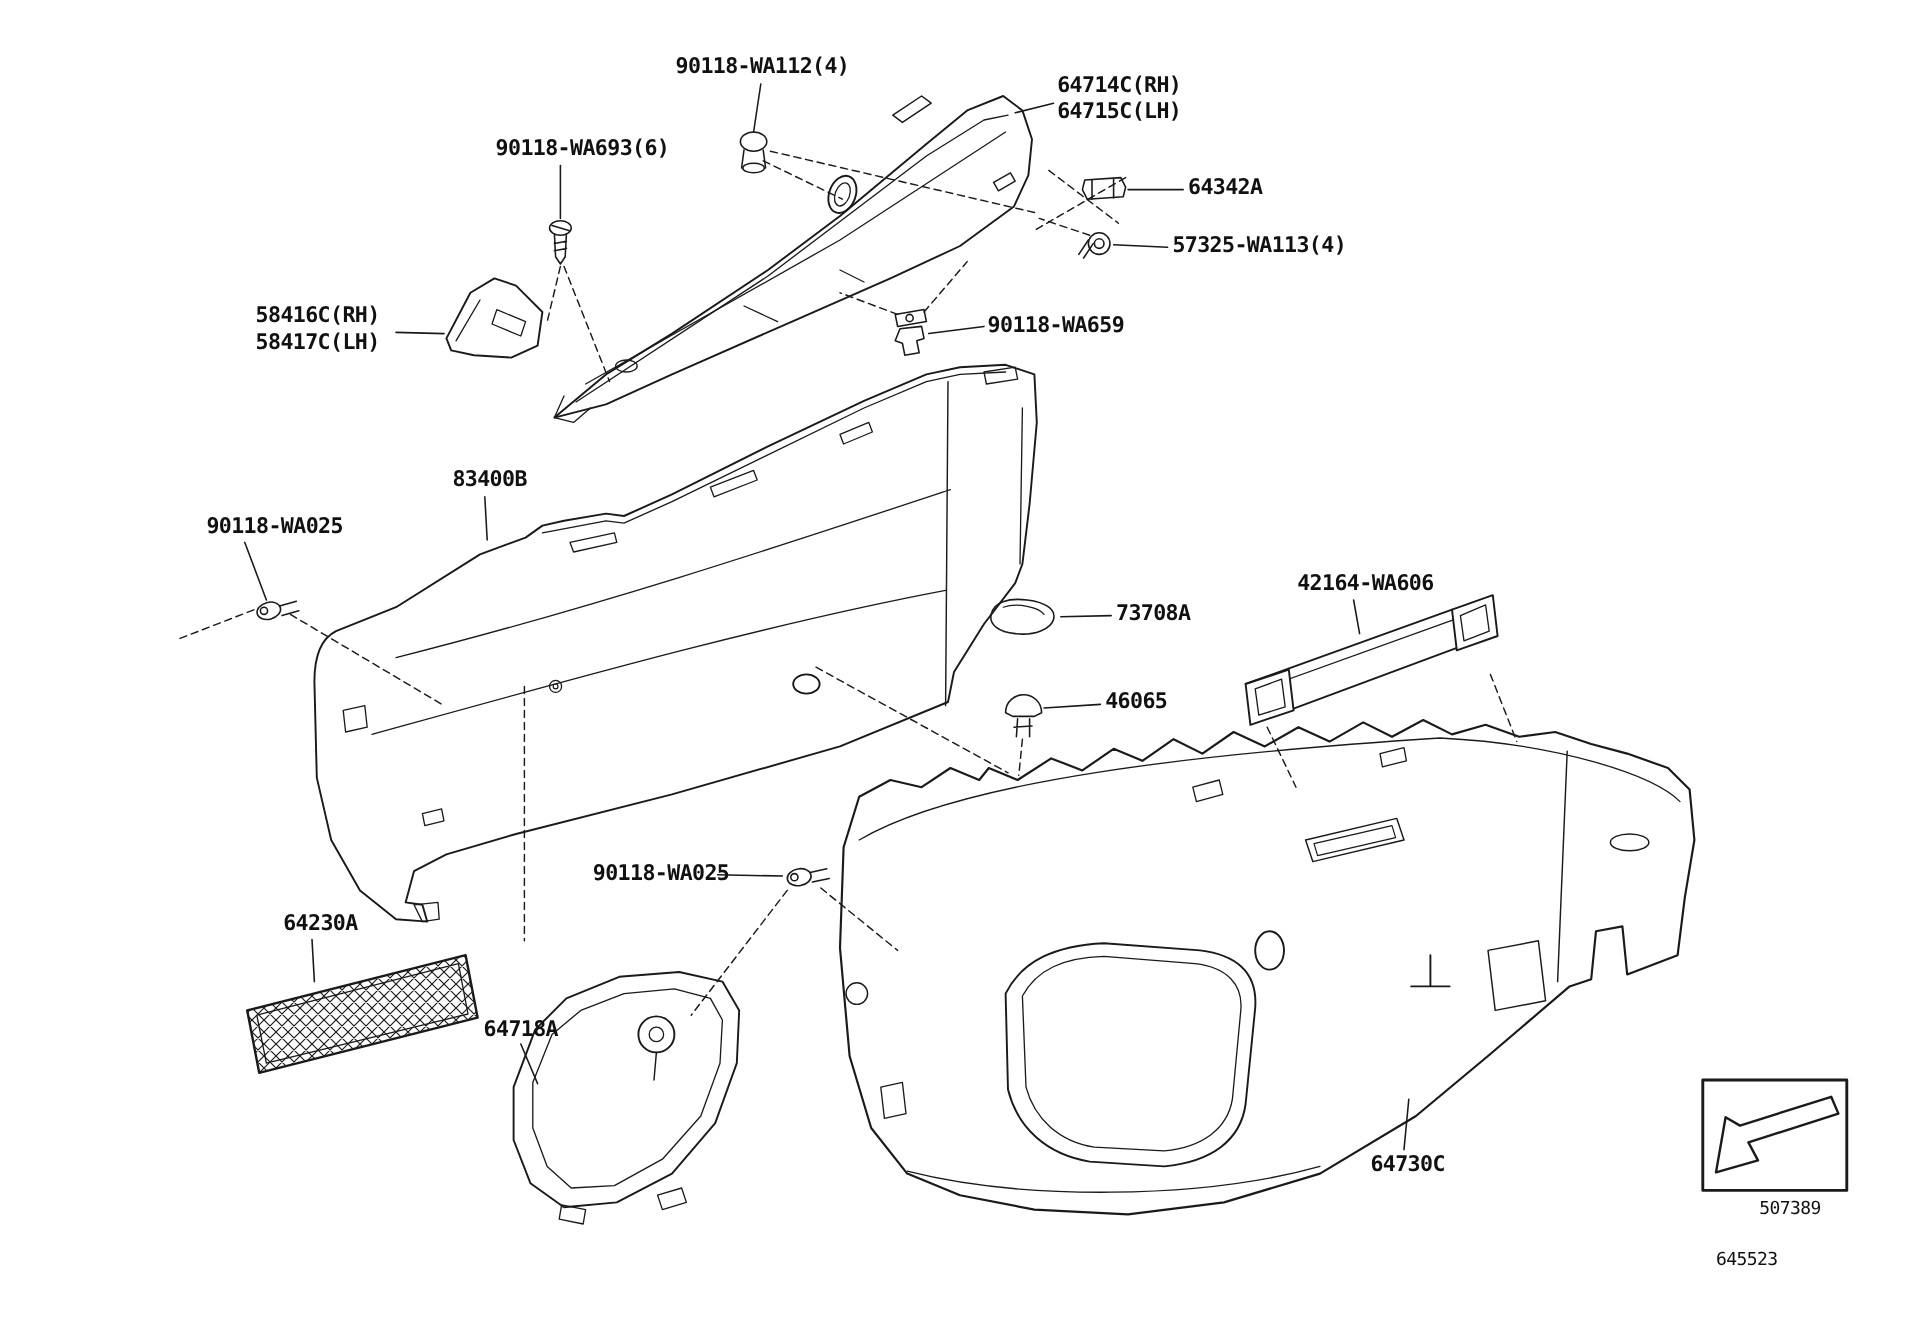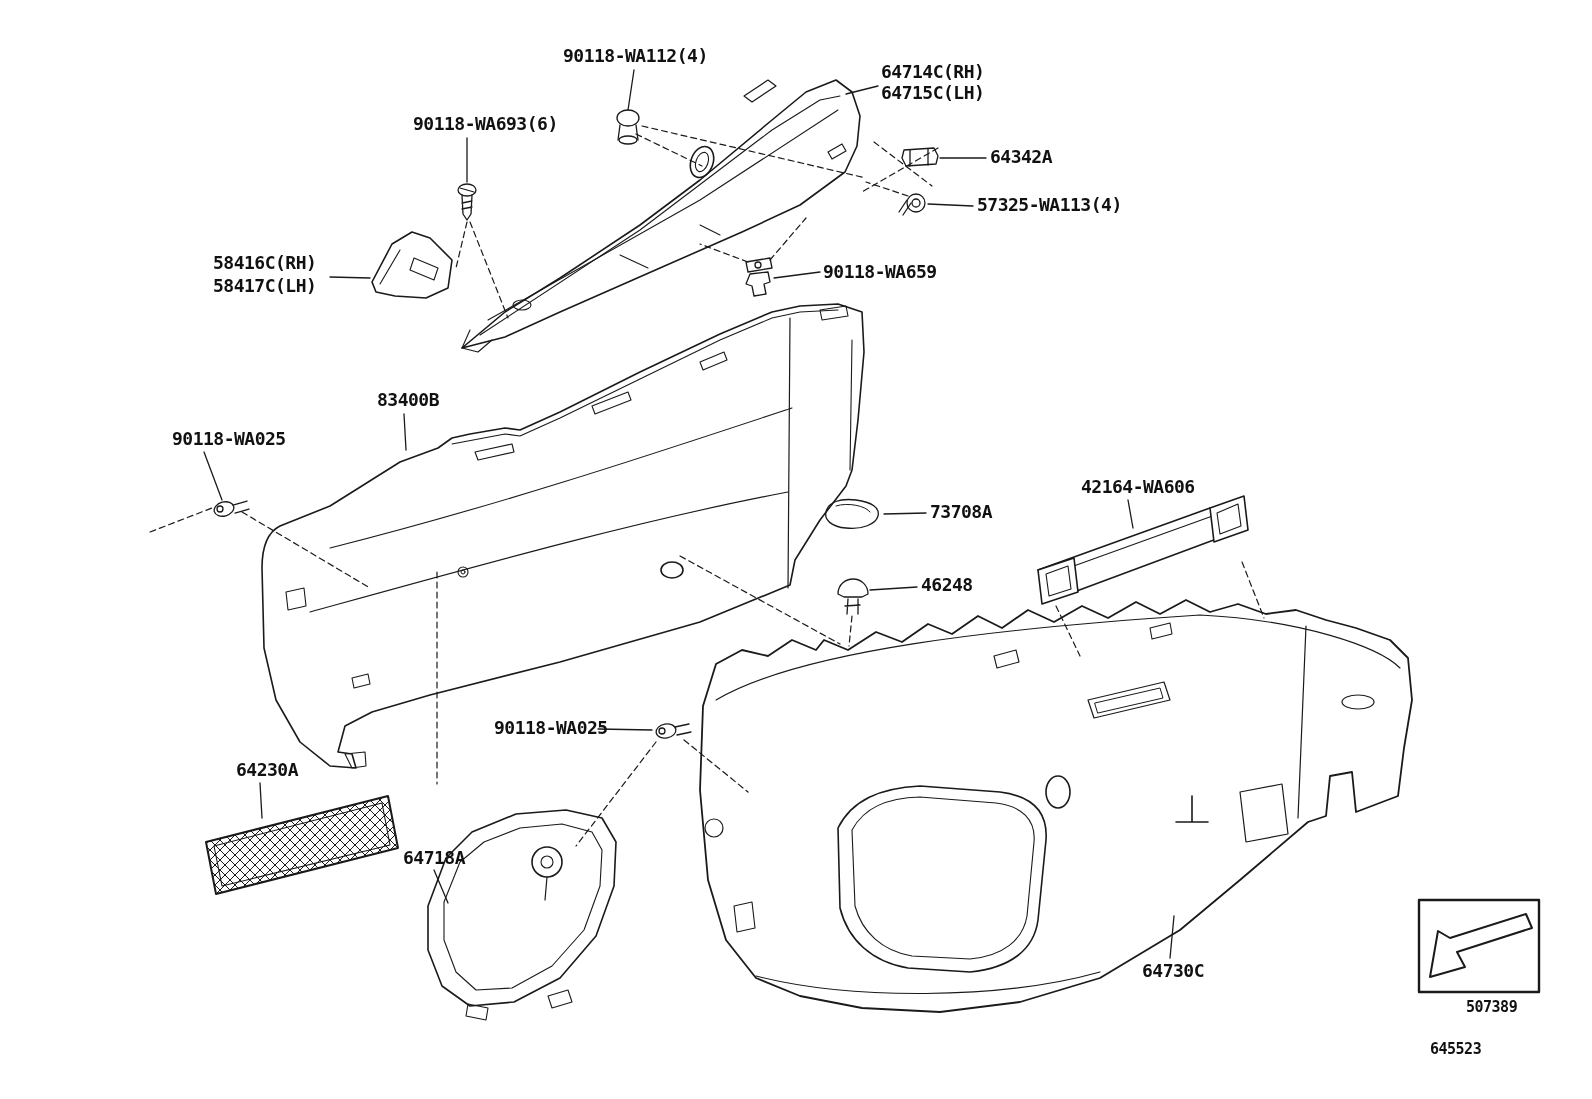--- a/index.html
+++ b/index.html
@@ -1,21 +1,21 @@
 <!DOCTYPE html>
 <html><head>
 <meta charset="utf-8">
 <style>
   html,body{margin:0;padding:0;background:#fff;}
   .stage{position:relative;width:1592px;height:1099px;background:#ffffff;overflow:hidden;
          font-family:"DejaVu Sans Mono", monospace;text-align:right;}
   .stage svg{position:absolute;left:0;top:0;}
   .lbl{position:absolute;font-weight:700;font-size:18px;letter-spacing:-0.5px;
        color:#111;white-space:nowrap;line-height:1;}
-  .lbl.small{font-size:15px;font-weight:700;}
+  .lbl.small{font-size:15px;font-weight:400;}
 </style>
 </head>
 <body>
 
 <div class="stage">
 
 <svg width="1592" height="1099" viewBox="0 0 1592 1099" fill="none" stroke="#1a1a1a" stroke-width="1.6" stroke-linejoin="round" stroke-linecap="round">
   <defs>
     <pattern id="net" width="10" height="10" patternUnits="userSpaceOnUse">
       <path d="M0 10 L10 0 M-2 2 L2 -2 M8 12 L12 8 M0 0 L10 10 M-2 8 L2 12 M8 -2 L12 2" stroke="#1a1a1a" stroke-width="1"></path>
@@ -190,21 +190,21 @@
 <div class="lbl" style="left:413px;top:115px">90118-WA693(6)</div>
 <div class="lbl" style="left:990px;top:148px">64342A</div>
 <div class="lbl" style="left:977px;top:196px">57325-WA113(4)</div>
 <div class="lbl" style="left:213px;top:254px">58416C(RH)</div>
 <div class="lbl" style="left:213px;top:277px">58417C(LH)</div>
 <div class="lbl" style="left:823px;top:263px">90118-WA659</div>
 <div class="lbl" style="left:377px;top:391px">83400B</div>
 <div class="lbl" style="left:172px;top:430px">90118-WA025</div>
 <div class="lbl" style="left:930px;top:503px">73708A</div>
 <div class="lbl" style="left:1081px;top:478px">42164-WA606</div>
-<div class="lbl" style="left:921px;top:576px">46248</div>
+<div class="lbl" style="left:921px;top:576px">46065</div>
 <div class="lbl" style="left:494px;top:719px">90118-WA025</div>
 <div class="lbl" style="left:236px;top:761px">64230A</div>
 <div class="lbl" style="left:403px;top:849px">64718A</div>
 <div class="lbl" style="left:1142px;top:962px">64730C</div>
 
 <div class="lbl small" style="left:1466px;top:1000px">507389</div>
 <div class="lbl small" style="left:1430px;top:1042px">645523</div>
 
 </div>
 

